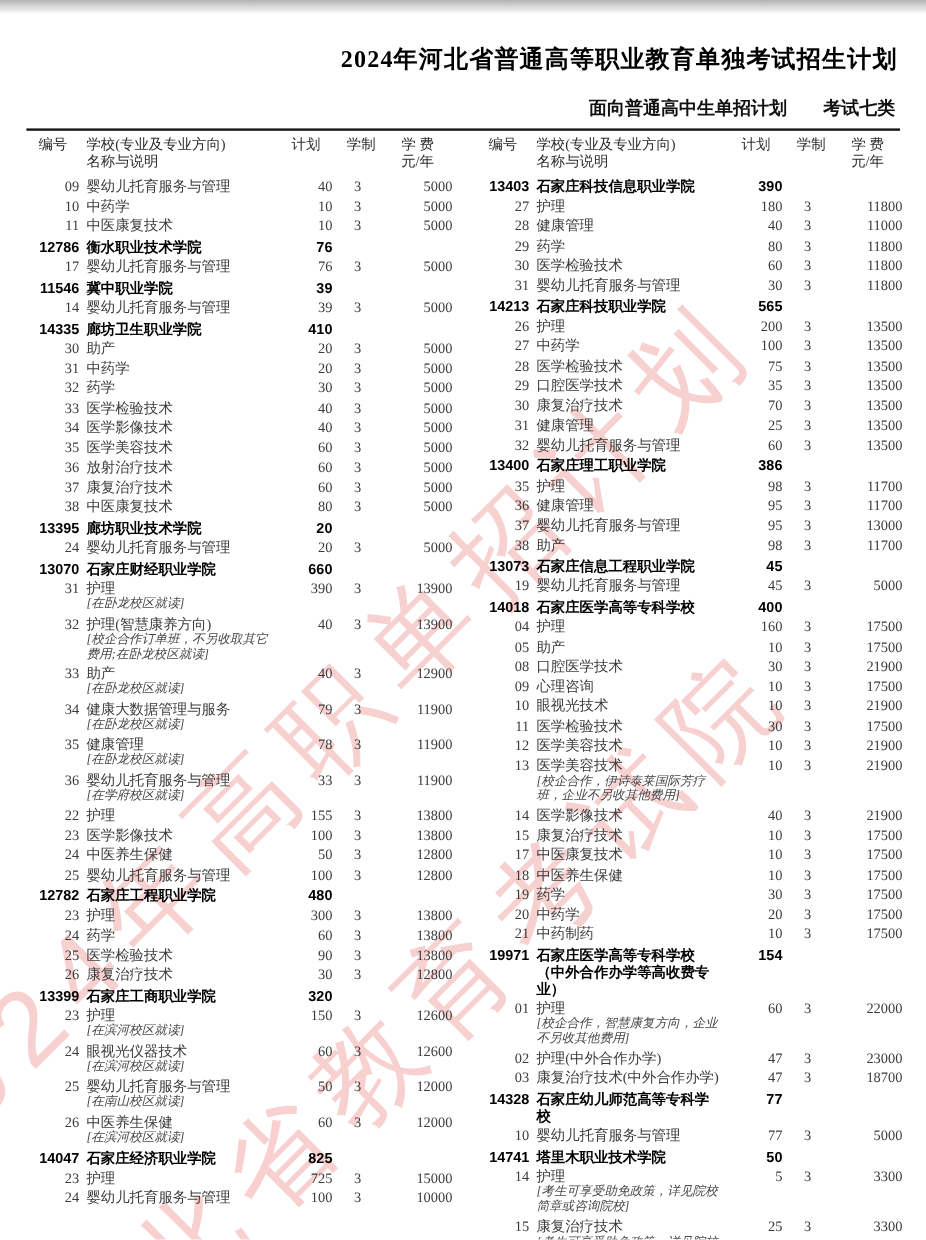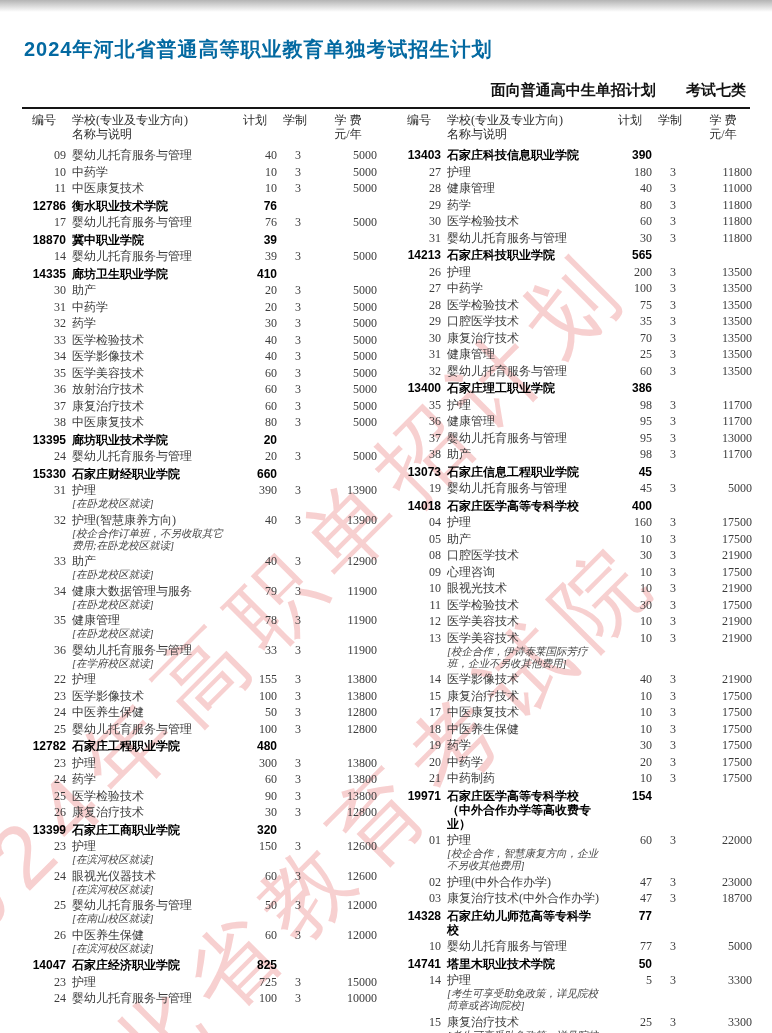--- a/index.html
+++ b/index.html
@@ -17,44 +17,44 @@
   .watermark{
     position:absolute;white-space:nowrap;pointer-events:none;
     font-family:"Liberation Sans","DejaVu Sans",sans-serif;
     font-size:88px;letter-spacing:16px;opacity:.38;z-index:1;
     transform:rotate(-45deg);transform-origin:left bottom;
   }
   #wm1{left:-44px;top:888px;}
   #wm2{left:96px;top:1068px;}
   
   .title{
-    margin:36px 24px 0 24px;text-align:left;
-    font-family:Liberation Sans, sans-serif;
-    font-size:20px;font-weight:bold;color:#0369a1;letter-spacing:1px;
+    margin:36px 24px 0 24px;text-align:right;
+    font-family:Liberation Serif, serif;
+    font-size:20px;font-weight:bold;color:#000000;letter-spacing:1px;
   }
   .subtitle{
     margin:18px 26px 0 0;text-align:right;
     font-family:"Liberation Sans","DejaVu Sans",sans-serif;
     font-size:15px;font-weight:bold;color:#111;
   }
   .subtitle .gap{margin-left:26px;}
   .rule{margin:7px 22px 0 22px;border-top:2px solid #151515;}
   
   .columns{
     position:relative;z-index:2;
     display:flex;gap:20px;margin:5px 20px 0 22px;
   }
   .col{width:356px;}
   .thead{
     display:grid;grid-template-columns:44px 1fr 44px 30px 58px;column-gap:6px;
     font-size:12px;line-height:13.5px;color:#2c2c2c;
   }
   .thead .h-code{text-align:center;}
   .thead .h-plan,.thead .h-fee{text-align:center;}
-  .thead .h-years{text-align:left;}
+  .thead .h-years{text-align:right;}
   .tbody{margin-top:7px;}
   
   .row{
     display:grid;grid-template-columns:44px 1fr 44px 30px 58px;column-gap:6px;
     font-size:12px;line-height:14px;color:#3b3b3b;margin-top:2.5px;
   }
   .row .c{display:block;}
   .row .code{text-align:right;}
   .row .plan{text-align:right;}
   .row .years{text-align:center;}
@@ -131,21 +131,21 @@
             <span class="c fee"></span>
           </div>
           <div class="row major">
             <span class="c code">17</span>
             <span class="c name">婴幼儿托育服务与管理</span>
             <span class="c plan">76</span>
             <span class="c years">3</span>
             <span class="c fee">5000</span>
           </div>
           <div class="row school">
-            <span class="c code">18870</span>
+            <span class="c code">11546</span>
             <span class="c name">冀中职业学院</span>
             <span class="c plan">39</span>
             <span class="c years"></span>
             <span class="c fee"></span>
           </div>
           <div class="row major">
             <span class="c code">14</span>
             <span class="c name">婴幼儿托育服务与管理</span>
             <span class="c plan">39</span>
             <span class="c years">3</span>
@@ -229,21 +229,21 @@
             <span class="c fee"></span>
           </div>
           <div class="row major">
             <span class="c code">24</span>
             <span class="c name">婴幼儿托育服务与管理</span>
             <span class="c plan">20</span>
             <span class="c years">3</span>
             <span class="c fee">5000</span>
           </div>
           <div class="row school">
-            <span class="c code">15330</span>
+            <span class="c code">13070</span>
             <span class="c name">石家庄财经职业学院</span>
             <span class="c plan">660</span>
             <span class="c years"></span>
             <span class="c fee"></span>
           </div>
           <div class="row major">
             <span class="c code">31</span>
             <span class="c name">护理<div class="note">[在卧龙校区就读]</div></span>
             <span class="c plan">390</span>
             <span class="c years">3</span>

